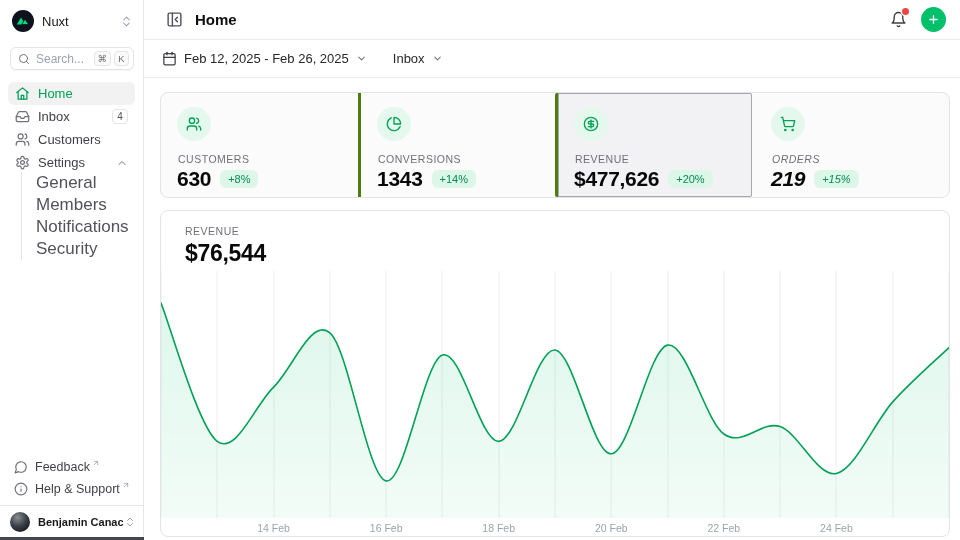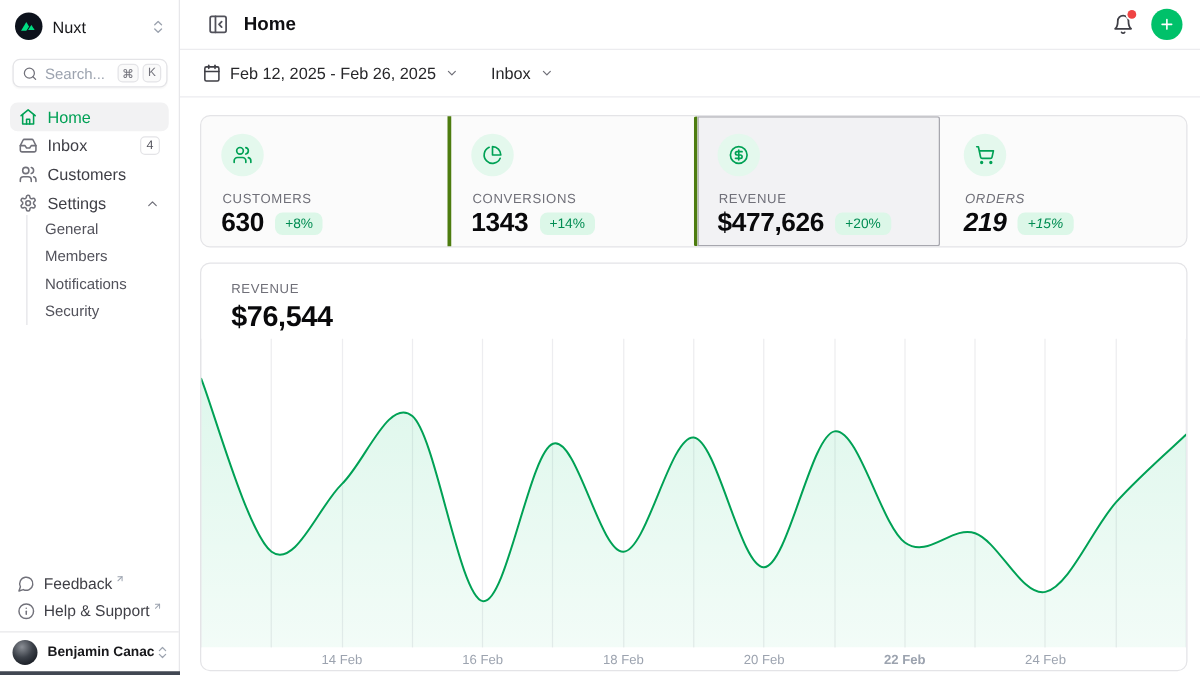--- a/index.html
+++ b/index.html
@@ -28,21 +28,21 @@
   .nav-item { height:23px; display:flex; align-items:center; padding:0 7px; border-radius:6px;
     font-size:13px; color:#3f3f46; cursor:pointer; }
   .nav-item .ic { color:#71717a; margin-right:8px; display:flex; flex:none; }
   .nav-item.active { background:#f2f2f3; color:var(--green-text); font-weight:500; }
   .nav-item.active .ic { color:var(--green-text); }
   .mini-badge { margin-left:auto; min-width:16px; height:15px; border:1px solid #e4e4e7; border-radius:4px;
     background:#fff; font-size:10px; color:#52525b; display:flex; align-items:center; justify-content:center; padding:0 3px; }
   .nav-item .chev { margin-left:auto; color:#71717a; display:flex; }
 
   .subnav { position:absolute; top:172px; left:21px; right:8px; border-left:1px solid #e4e4e7; }
-  .subnav-item { height:22px; line-height:22px; padding-left:14px; font-size:12px; color:#52525b; cursor:pointer; }
+  .subnav-item { height:22px; line-height:22px; padding-left:14px; font-size:17px; color:#52525b; cursor:pointer; }
 
   .side-links { position:absolute; top:456px; left:8px; right:6px; }
   .side-link { height:22px; display:flex; align-items:center; padding:0 6px; font-size:12.5px; color:#3f3f46; cursor:pointer; }
   .side-link .ic { color:#71717a; margin-right:7px; display:flex; flex:none; }
   .ext { color:#9ca3af; margin-left:2px; position:relative; top:-4px; display:inline-flex; }
 
   .side-sep { position:absolute; left:0; right:0; top:505px; height:1px; background:#e7e7ea; }
   .user-row { position:absolute; top:509px; left:10px; right:9px; height:26px; display:flex; align-items:center; cursor:pointer; }
   .avatar { width:20px; height:20px; border-radius:50%; flex:none;
     background:radial-gradient(circle at 38% 28%, #8b8f96 0%, #3c4149 45%, #14181f 85%); }
@@ -395,20 +395,20 @@
             </defs>
             <path id="areaPath" fill="url(#areaGrad)" d="M0.0,32.1C9.4,55.2 37.6,156.4 56.4,170.4C75.2,184.4 94.0,134.2 112.9,116.1C131.7,98.0 150.5,46.1 169.3,61.8C188.1,77.4 206.9,206.2 225.7,209.9C244.5,213.7 263.3,90.6 282.1,84.0C301.0,77.4 319.8,171.3 338.6,170.4C357.4,169.6 376.2,77.0 395.0,79.0C413.8,81.1 432.6,183.6 451.4,182.8C470.2,182.0 489.0,77.4 507.9,74.1C526.7,70.8 545.5,149.4 564.3,163.0C583.1,176.6 601.9,149.0 620.7,155.6C639.5,162.2 658.3,206.7 677.1,202.5C696.0,198.4 714.8,151.9 733.6,130.9C752.4,109.9 780.6,85.6 790.0,76.6L790,247 L0,247 Z"></path>
             <path id="linePath" fill="none" stroke-width="1.6" stroke-linejoin="round" stroke-linecap="round" d="M0.0,32.1C9.4,55.2 37.6,156.4 56.4,170.4C75.2,184.4 94.0,134.2 112.9,116.1C131.7,98.0 150.5,46.1 169.3,61.8C188.1,77.4 206.9,206.2 225.7,209.9C244.5,213.7 263.3,90.6 282.1,84.0C301.0,77.4 319.8,171.3 338.6,170.4C357.4,169.6 376.2,77.0 395.0,79.0C413.8,81.1 432.6,183.6 451.4,182.8C470.2,182.0 489.0,77.4 507.9,74.1C526.7,70.8 545.5,149.4 564.3,163.0C583.1,176.6 601.9,149.0 620.7,155.6C639.5,162.2 658.3,206.7 677.1,202.5C696.0,198.4 714.8,151.9 733.6,130.9C752.4,109.9 780.6,85.6 790.0,76.6" stroke="#00a155"></path>
           </svg>
         </div>
         <div class="x-axis">
             <span style="left: 14.2857%;">14 Feb</span>
             <span style="left: 28.5714%;">16 Feb</span>
             <span style="left: 42.8571%;">18 Feb</span>
             <span style="left: 57.1429%;">20 Feb</span>
-            <span style="left: 71.4286%; font-weight: bold;">22 Feb</span>
+            <span style="left: 71.4286%;">22 Feb</span>
             <span style="left: 85.7143%;">24 Feb</span>
           </div>
       </div>
 
     </div>
   </main>
 </div>
 
 </body></html>

